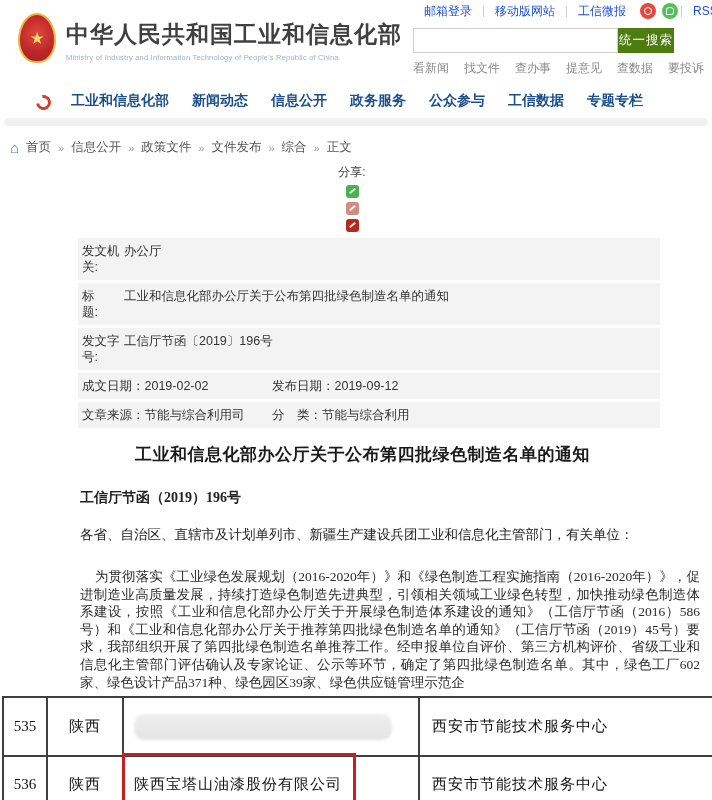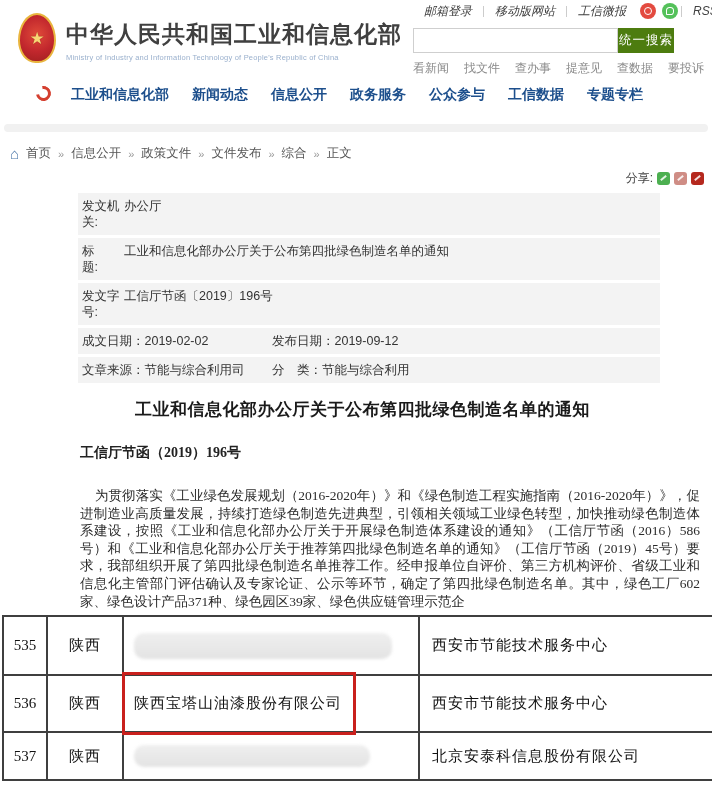--- a/index.html
+++ b/index.html
@@ -17,46 +17,46 @@
     background:radial-gradient(circle at 50% 42%, #e04a39 0%, #c1272d 55%, #9e1f1f 100%);
     border:2px solid #e9b53e; border-radius:50% 50% 46% 46% / 55% 55% 45% 45%;
     display:flex; align-items:center; justify-content:center;
   }
   .emblem .star { color:#f7d774; font-size:17px; line-height:1; text-shadow:0 0 1px #8c1d18; }
   .brand { position:absolute; left:66px; top:19px; }
   .site-title { font-size:23px; font-weight:bold; color:#404040; letter-spacing:1px; white-space:nowrap; }
   .site-subtitle { margin-top:3px; font-size:7.5px; color:#9ab0cd; white-space:nowrap; letter-spacing:.2px; }
   .header-right { position:absolute; left:413px; top:0; width:360px; }
   .top-links { display:flex; align-items:center; height:18px; margin-top:2px; font-size:12px; color:#444; white-space:nowrap; }
-  .top-links a { color:#404040; text-decoration:none; padding:0 11px; cursor:pointer;font-style:italic; }
+  .top-links a { color:#1d4ed8; text-decoration:none; padding:0 11px; cursor:pointer; }
   .top-links .sep { width:1px; height:11px; background:#ccc; }
   .circle-icon { width:16px; height:16px; border-radius:50%; margin:0 3px; position:relative; cursor:pointer; flex:0 0 auto; }
   .circle-icon.red { background:#e34a3f; }
   .circle-icon.green { background:#54c15a; }
   .circle-icon::after { content:""; position:absolute; left:4px; top:4px; width:6px; height:6px;
     border:1.5px solid #fff; border-radius:50%; }
   .circle-icon.green::after { border-radius:45% 45% 45% 10%; }
   .search-row { display:flex; margin-top:8px; height:25px; }
   .search-input { width:205px; height:25px; border:1px solid #cfcfcf; background:#fff; outline:none; padding:0 6px; font-size:12px; }
   .search-button { width:56px; height:25px; border:0; background:#4d7c0f; color:#fff; font-size:12.5px;
     font-family:inherit; cursor:pointer; letter-spacing:1px; }
   .quick-links { display:flex; gap:15px; margin-top:7px; font-size:12px; color:#8a8a8a; white-space:nowrap; }
   .quick-links a { color:#8a8a8a; text-decoration:none; cursor:pointer; }
   
-  .main-nav { position:relative; height:30px; margin-top:8px; display:flex; align-items:flex-start; }
+  .main-nav { position:relative; height:30px; margin-top:2px; display:flex; align-items:flex-end; }
   .nav-swirl { position:relative; width:15px; height:15px; margin-left:36px; margin-right:20px;
     border:3px solid #d43f2f; border-left-color:transparent; border-radius:50%; transform:rotate(35deg); }
   .main-nav a { font-size:14px; font-weight:bold; color:#1d4f8c; text-decoration:none; margin-right:23px; cursor:pointer; white-space:nowrap; }
   .header-divider { height:8px; margin:8px 4px 0 4px; background:#f1f1f1; border-radius:4px; }
   
   .breadcrumb { display:flex; align-items:center; gap:7px; margin:13px 0 0 10px; font-size:12.5px; color:#555; }
   .breadcrumb .home-icon { color:#4a76a8; font-size:15px; line-height:1; }
   .breadcrumb a { color:#555; text-decoration:none; cursor:pointer; }
   .breadcrumb .bc-sep { color:#999; font-size:11px; }
-  .share-row { display:flex; justify-content:flex-end; align-items:center; gap:4px; margin:8px 8px 0 0; font-size:12px; color:#444; }
+  .share-row { display:flex; justify-content:flex-end; align-items:center; gap:4px; margin:8px 8px 0 0; font-size:12px; color:#444;flex-direction:column; }
   .share-icon { width:13px; height:13px; border-radius:3px; cursor:pointer; position:relative; }
   .share-icon.s1 { background:#4caf50; }
   .share-icon.s2 { background:#cf8d85; }
   .share-icon.s3 { background:#b5281e; }
   .share-icon::after { content:""; position:absolute; left:3px; top:5px; width:7px; height:2px; background:rgba(255,255,255,.85); transform:rotate(-40deg); }
   
   .meta-block { width:582px; margin:6px 0 0 78px; font-size:12.5px; color:#333; }
   .meta-row { background:#f3f3f3; padding:5px 8px 5px 4px; margin-bottom:3px; display:flex; align-items:flex-start; line-height:16px; }
   .mlabel { width:42px; flex:0 0 auto; white-space:pre-line; }
   .mvalue { flex:1; }
@@ -178,20 +178,21 @@
     </div>
     <div class="meta-row pair">
       <span class="p1"><span>文章来源：</span><span>节能与综合利用司</span></span>
       <span class="p2"><span>分　类：</span><span>节能与综合利用</span></span>
     </div>
   </div>
 
   <div class="article">
     <div class="doc-title">工业和信息化部办公厅关于公布第四批绿色制造名单的通知</div>
     <div class="doc-number">工信厅节函（2019）196号</div>
+    <div class="salutation">各省、自治区、直辖市及计划单列市、新疆生产建设兵团工业和信息化主管部门，有关单位：</div>
     <div class="body-par">为贯彻落实《工业绿色发展规划（2016-2020年）》和《绿色制造工程实施指南（2016-2020年）》，促进制造业高质量发展，持续打造绿色制造先进典型，引领相关领域工业绿色转型，加快推动绿色制造体系建设，按照《工业和信息化部办公厅关于开展绿色制造体系建设的通知》（工信厅节函（2016）586号）和《工业和信息化部办公厅关于推荐第四批绿色制造名单的通知》（工信厅节函（2019）45号）要求，我部组织开展了第四批绿色制造名单推荐工作。经申报单位自评价、第三方机构评价、省级工业和信息化主管部门评估确认及专家论证、公示等环节，确定了第四批绿色制造名单。其中，绿色工厂602家、绿色设计产品371种、绿色园区39家、绿色供应链管理示范企</div>
   </div>
 
   <div class="table-wrap">
 
     <div class="trow" style="height:59px">
       <div class="td td-no">535</div>
       <div class="td td-prov">陕西</div>
       <div class="td td-comp">
         <div class="smudge" style="width:258px;height:26px"></div>

